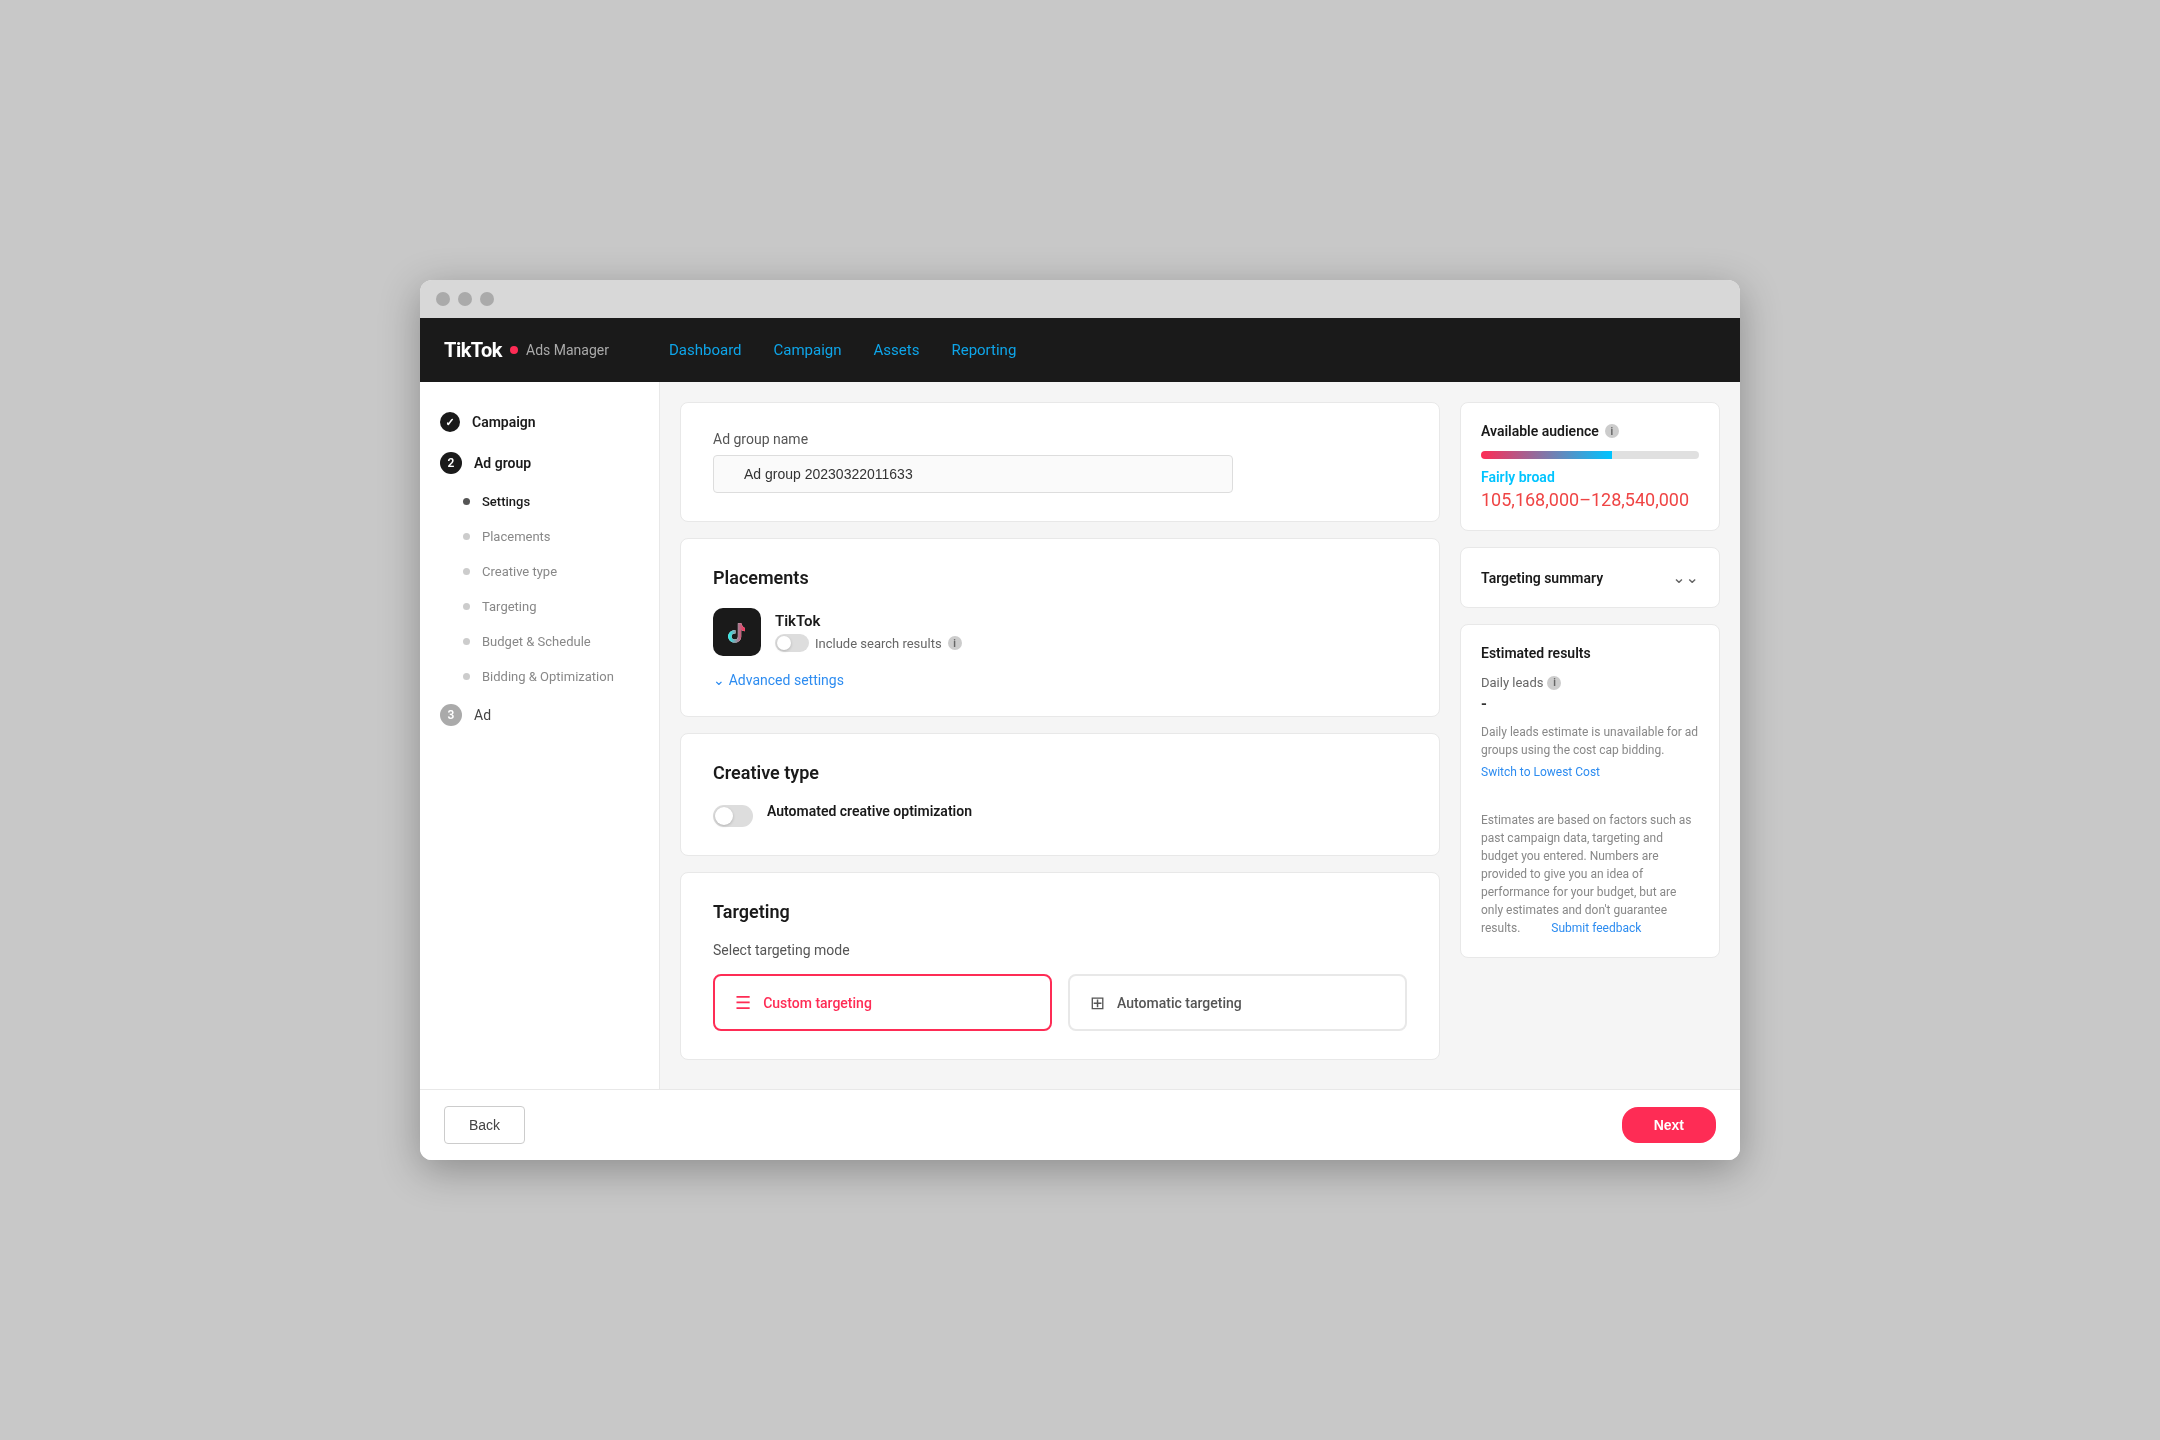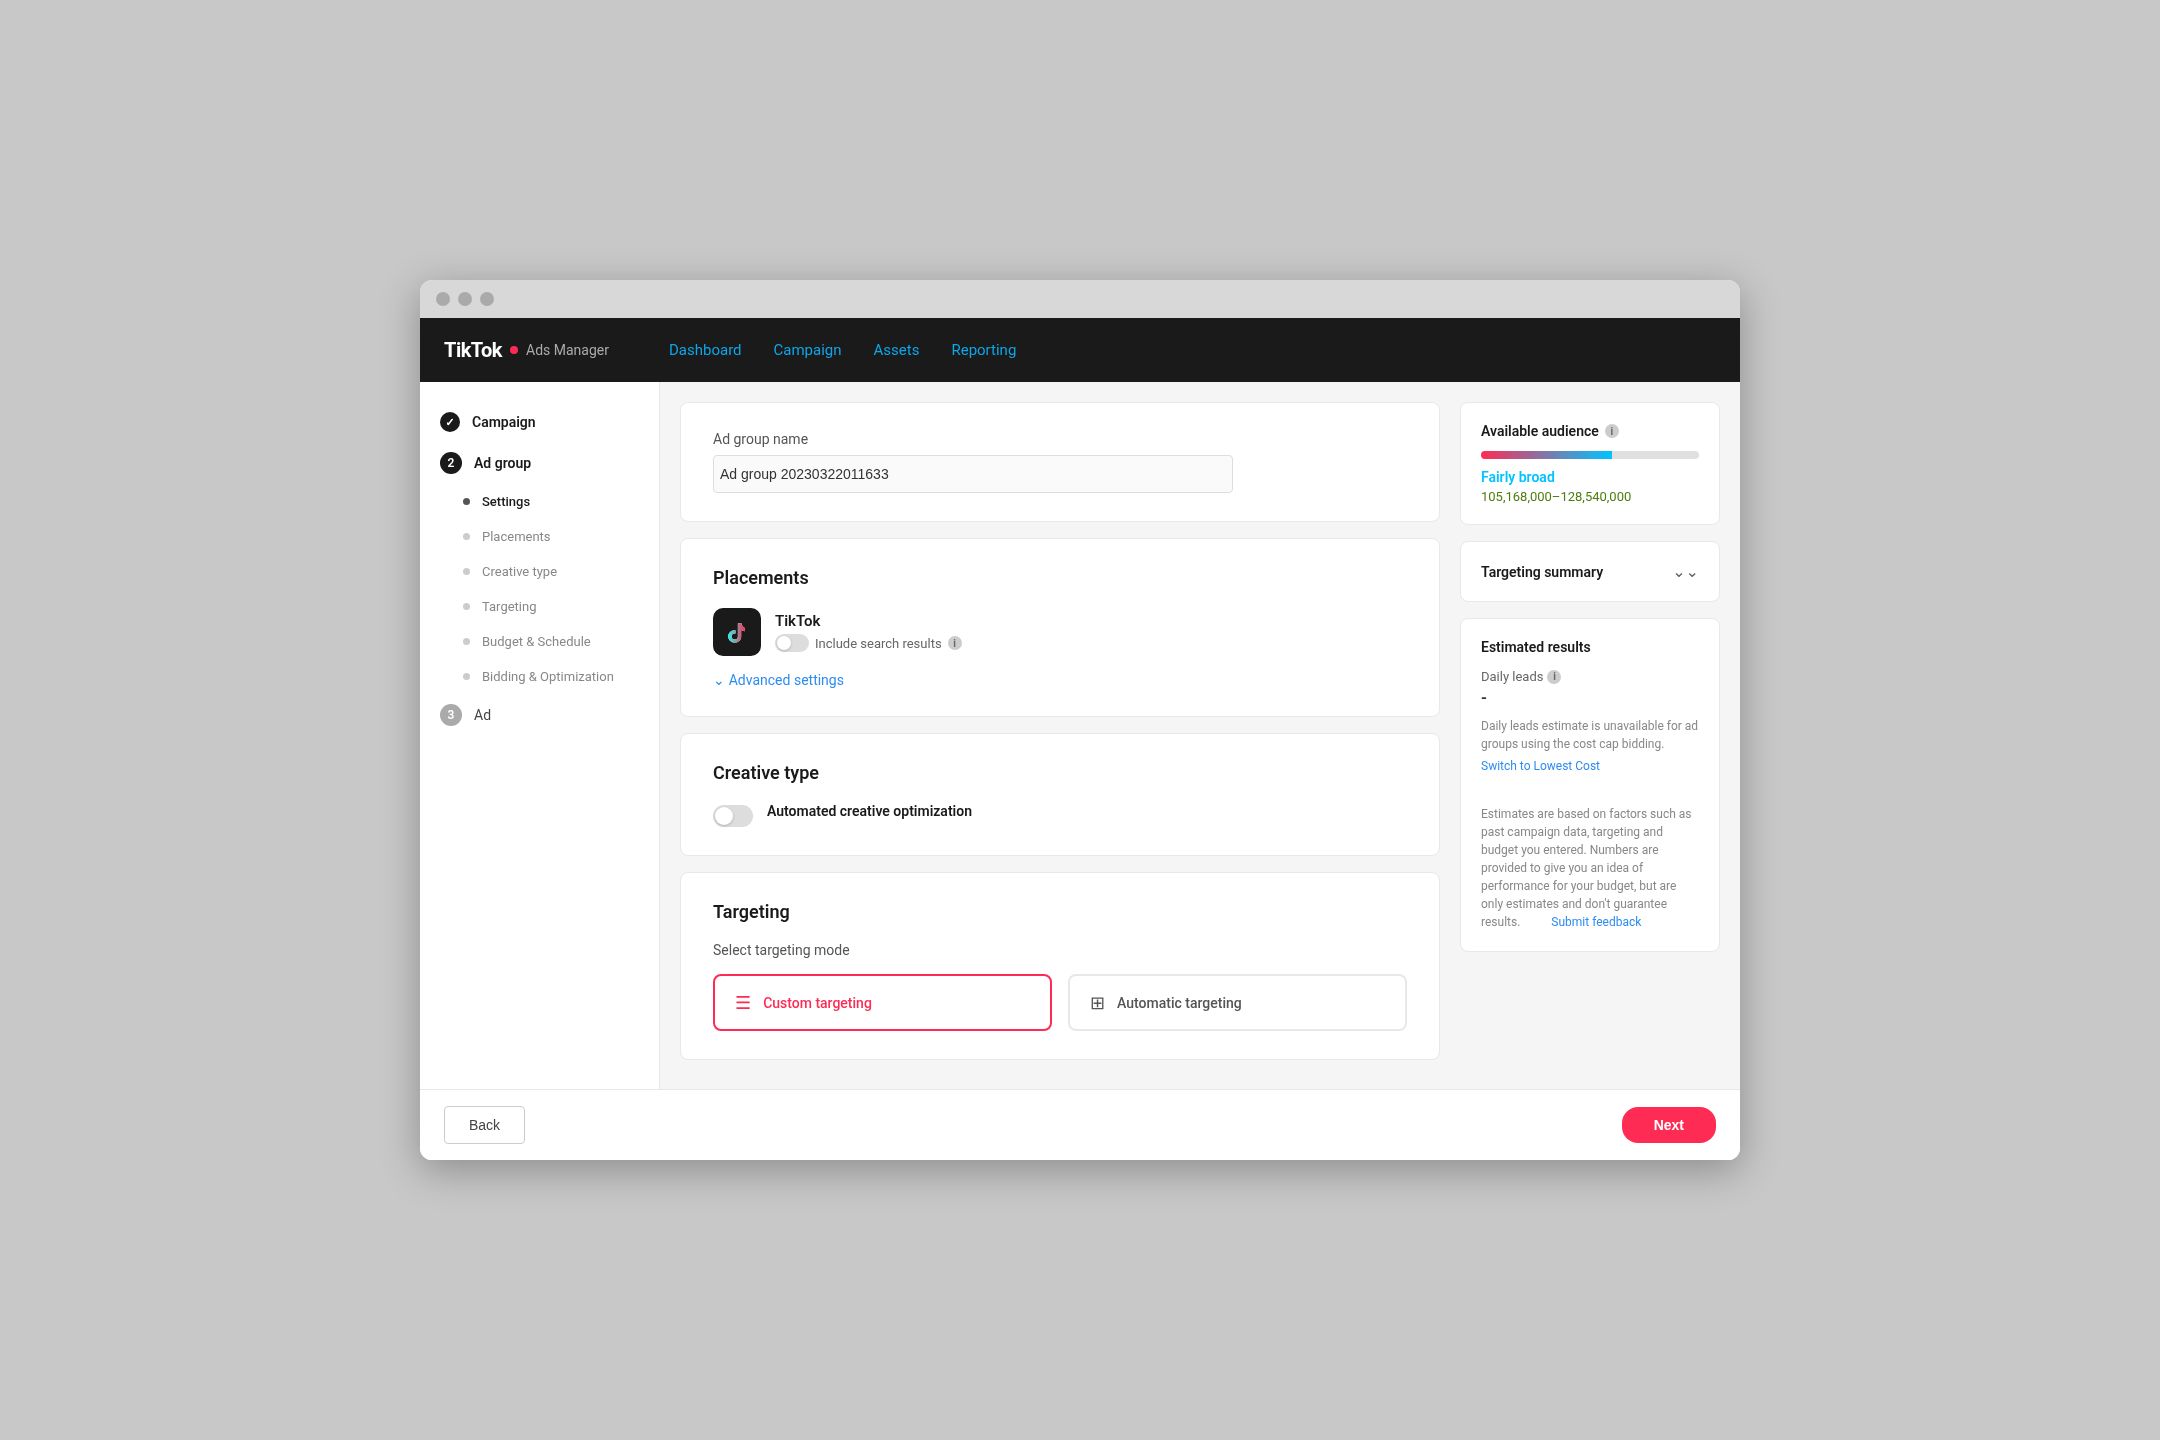--- a/index.html
+++ b/index.html
@@ -192,21 +192,21 @@
       font-size: 14px;
       color: #555;
       margin-bottom: 8px;
       display: block;
     }
     .text-input {
       width: 100%;
       max-width: 520px;
       border: 1px solid #ddd;
       border-radius: 4px;
-      padding: 10px 6px;
+      padding: 10px 30px;
       font-size: 14px;
       color: #333;
       background: #fafafa;
       outline: none;
     }
     
     .placement-item {
       display: flex;
       align-items: center;
       gap: 14px;
@@ -365,22 +365,22 @@
       background: linear-gradient(to right, #fe2c55 0%, #00c4ff 60%, #e0e0e0 60%);
       margin-bottom: 10px;
     }
     .fairly-broad {
       color: #00c4ff;
       font-size: 14px;
       font-weight: 600;
       margin-bottom: 4px;
     }
     .audience-range {
-      font-size: 13px;
-      color: #4d7c0f;
+      font-size: 18px;
+      color: #ef4444;
     }
     .targeting-summary-header {
       display: flex;
       justify-content: space-between;
       align-items: center;
       cursor: pointer;
     }
     .chevron-down {
       font-size: 16px;
       color: #666;

